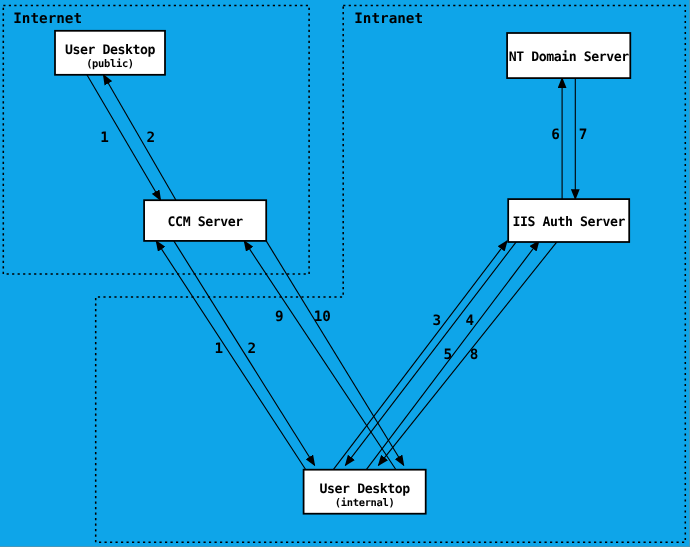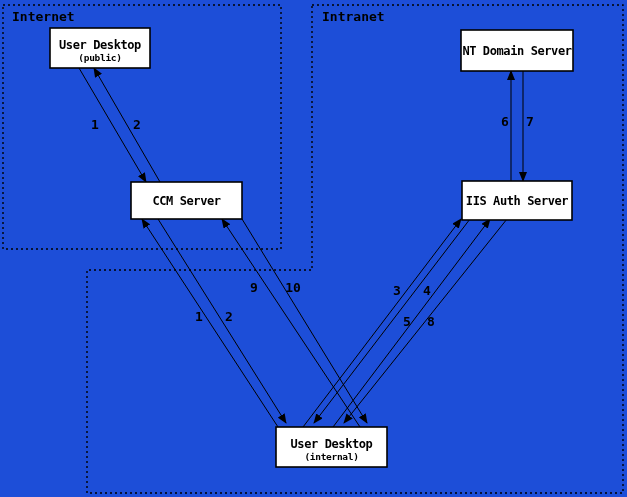--- a/index.html
+++ b/index.html
@@ -1,19 +1,19 @@
 <!DOCTYPE html>
 <html><head>
 <meta charset="utf-8">
 <style>
   html,body{margin:0;padding:0;background:#888;}
   #stage{
     position:relative;
     width:627px;height:497px;
-    background:#1d4ed8;
+    background:#0ea5e9;
     font-family:"DejaVu Sans Mono","Liberation Mono",monospace;
     overflow:hidden;
   }
   svg{display:block;}
   .zone-label{
     font-family:"DejaVu Sans Mono","Liberation Mono",monospace;
     font-size:13px;font-weight:bold;fill:#000;
   }
   .node-label{
     font-family:"DejaVu Sans Mono","Liberation Mono",monospace;

